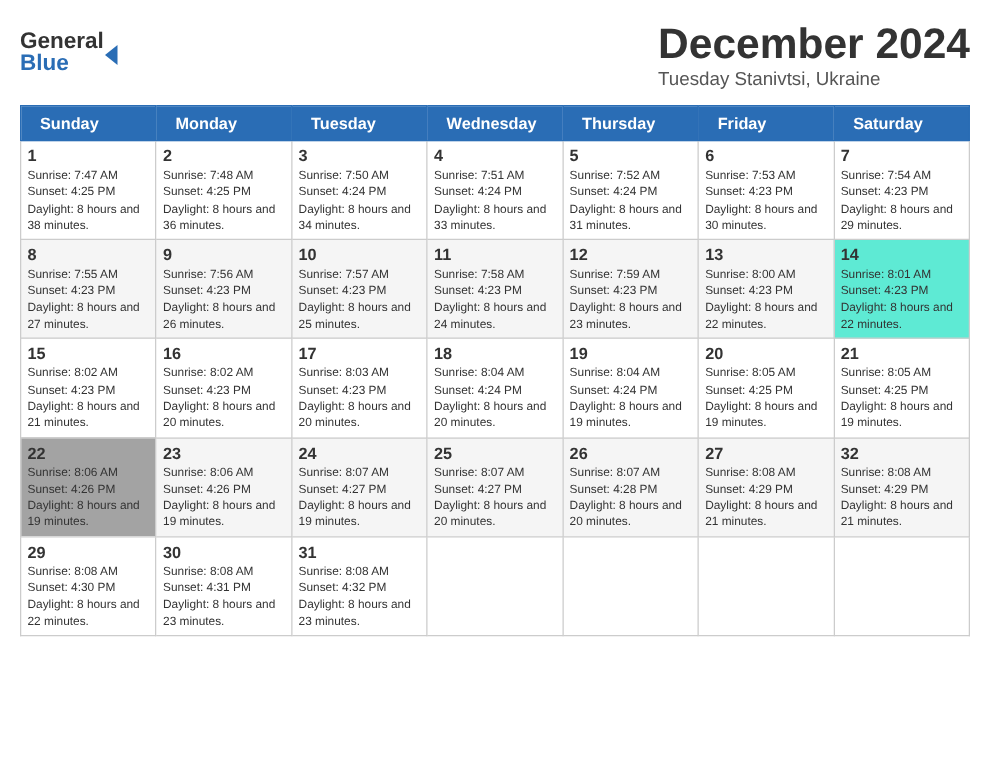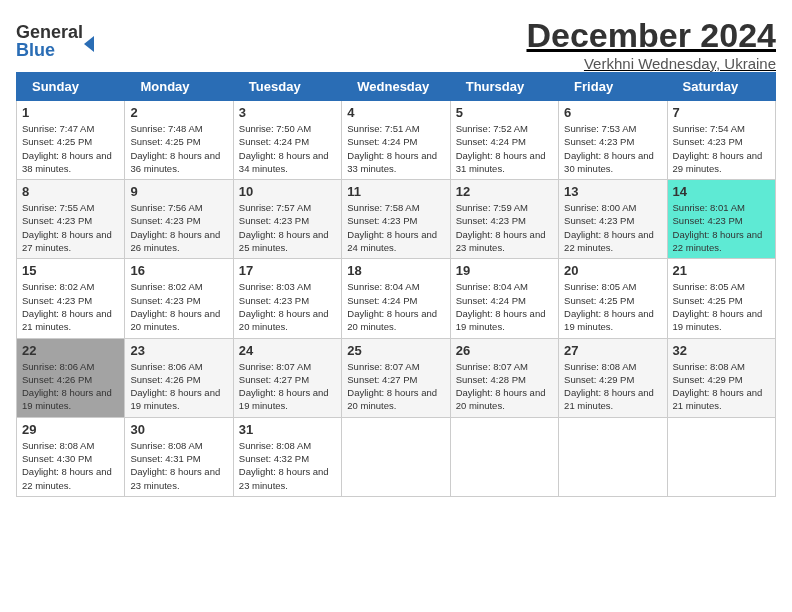--- a/index.html
+++ b/index.html
@@ -7,30 +7,29 @@
       font-family: Arial, sans-serif;
       background: #fff;
       width: 792px;
       min-height: 612px;
       padding: 16px;
     }
     .header {
       display: flex;
       justify-content: space-between;
       align-items: flex-start;
-      margin-bottom: 0;
+      margin-bottom: 12px;
     }
     .logo {
       display: flex;
       flex-direction: column;
       align-items: flex-start;
     }
     .title-area {
-      text-align: right;
-      text-decoration: underline;
+      text-align: left;
     }
     .month-title {
       font-size: 34px;
       font-weight: bold;
       color: #333;
     }
     .subtitle {
       font-size: 15px;
       color: #555;
     }
@@ -81,21 +80,21 @@
 <div class="header">
   <div class="logo">
     <svg width="80" height="50" viewBox="0 0 80 50">
       <text x="0" y="22" font-size="18" font-weight="bold" fill="#333" font-family="Arial">General</text>
       <text x="0" y="40" font-size="18" font-weight="bold" fill="#2a6db5" font-family="Arial">Blue</text>
       <polygon points="68,28 78,20 78,36" fill="#2a6db5"></polygon>
     </svg>
   </div>
   <div class="title-area">
     <div class="month-title">December 2024</div>
-    <div class="subtitle">Verkhni Wednesday, Ukraine</div>
+    <div class="subtitle">Tuesday Stanivtsi, Ukraine</div>
   </div>
 </div>
 
 <table class="calendar">
   <thead>
     <tr>
     <th>Sunday</th>
         <th>Monday</th>
         <th>Tuesday</th>
         <th>Wednesday</th>

